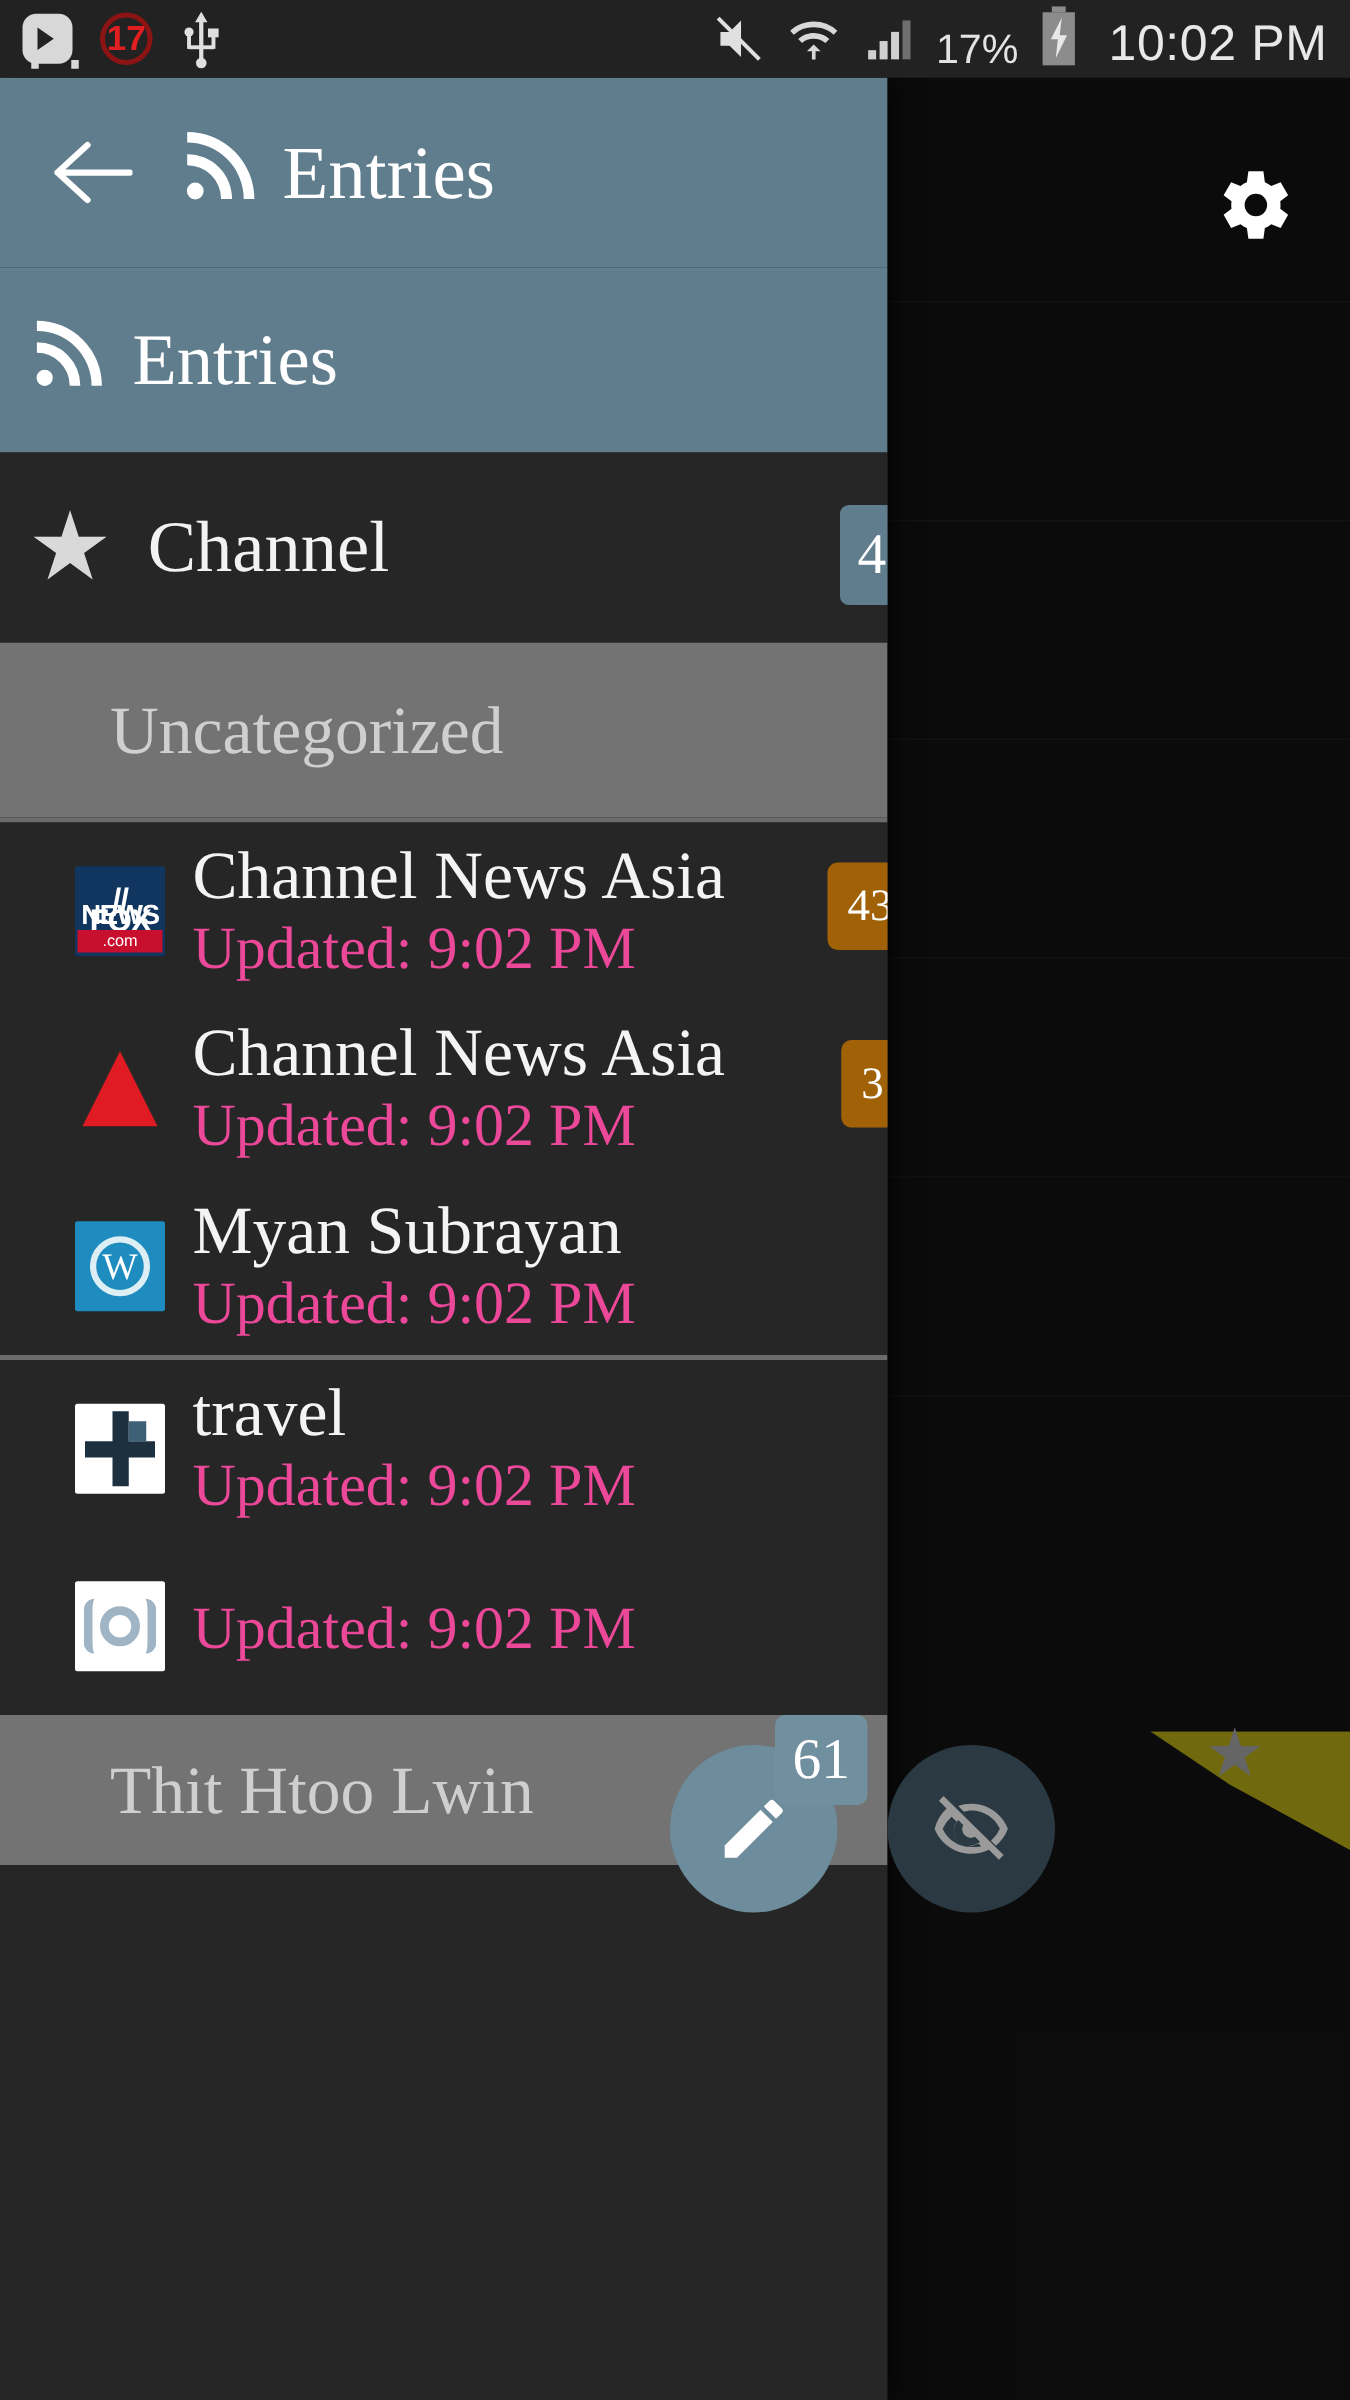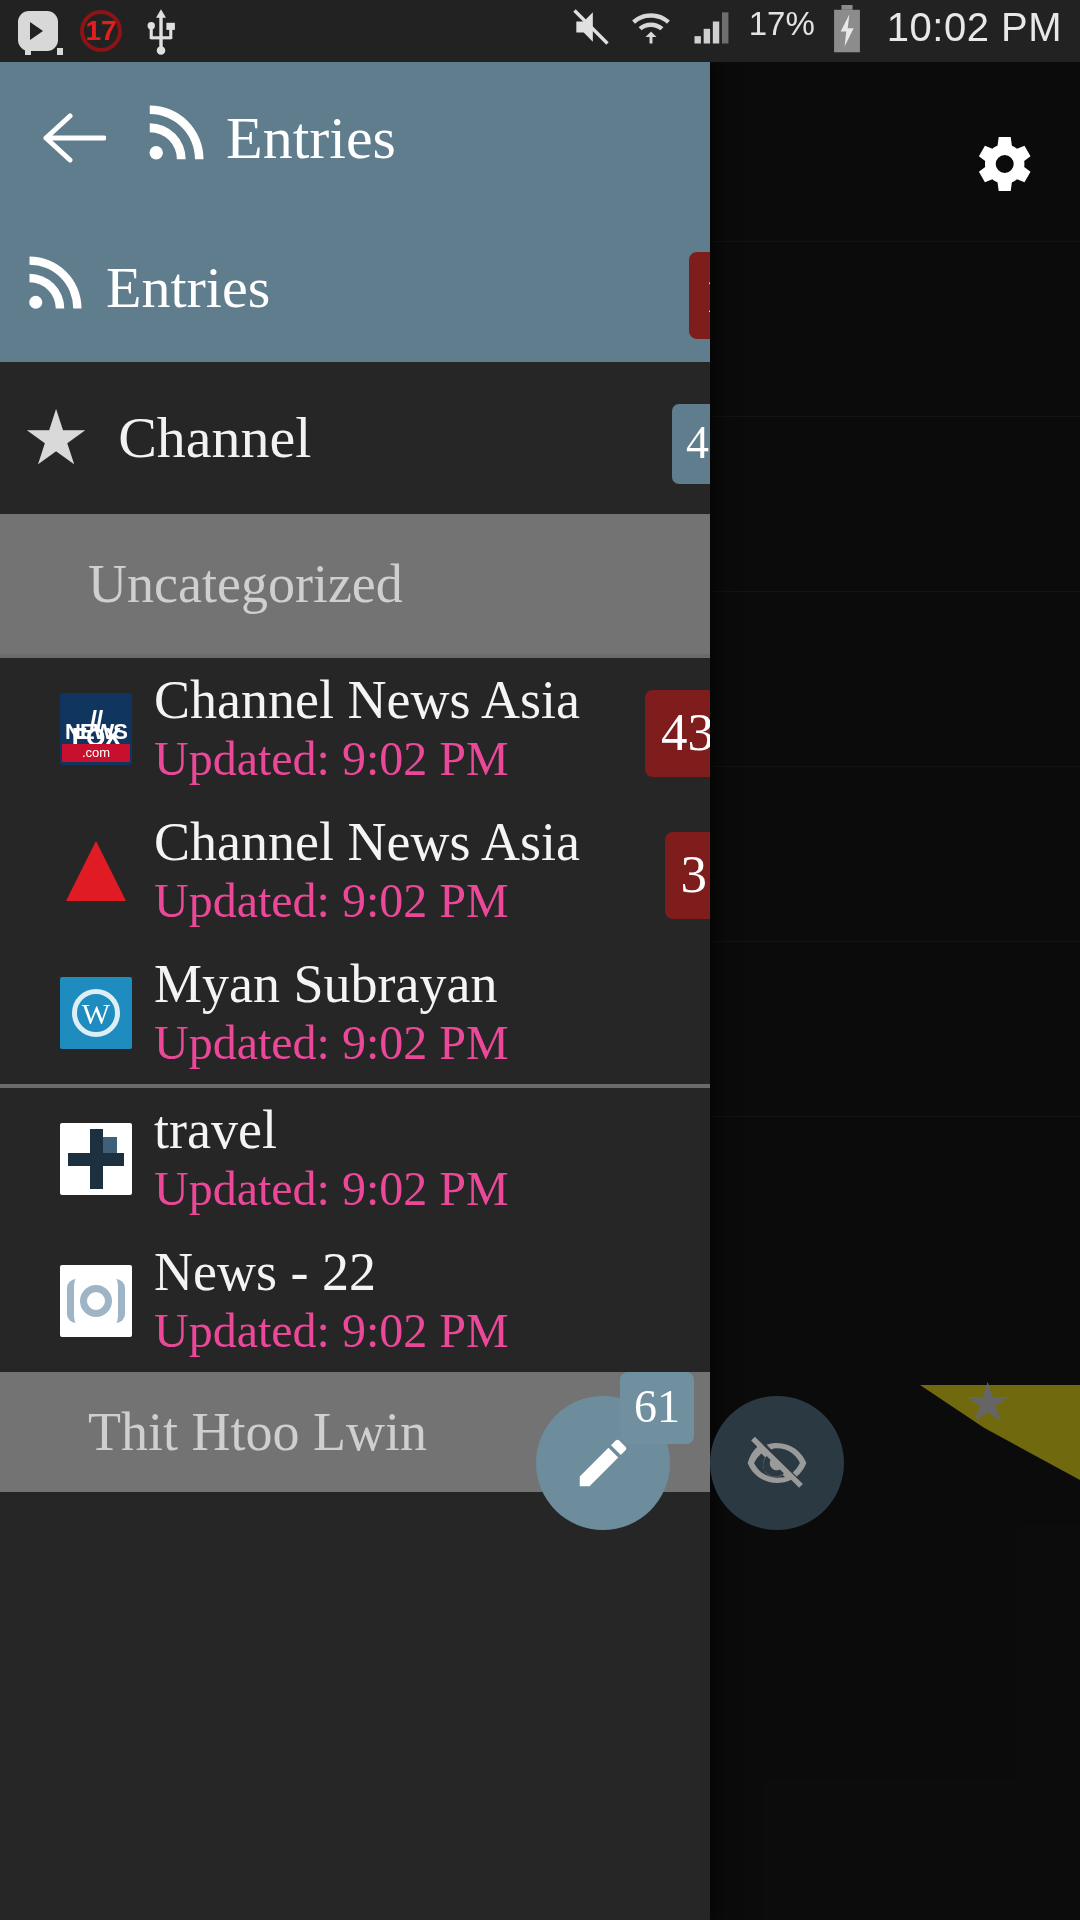--- a/index.html
+++ b/index.html
@@ -11,21 +11,21 @@
   }
   #screen { position:relative; width:1080px; height:1920px; overflow:hidden; }
 
   
   .statusbar {
     position:absolute; top:0; left:0; width:1080px; height:62px;
     background:#222222; display:flex; align-items:center;
     padding:0 18px;
   }
   .sb-left { display:flex; align-items:center; gap:22px; }
-  .sb-right { margin-left:auto; display:flex; align-items:flex-start; gap:16px; }
+  .sb-right { margin-left:auto; display:flex; align-items:flex-end; gap:16px; }
   .sb-clock {
     color:#e8e8e8; font-size:40px; font-family:"Liberation Sans", sans-serif;
     letter-spacing:0.5px; margin-left:8px;
   }
   .sb-pct {
     color:#e3e3e3; font-size:33px; font-family:"Liberation Sans", sans-serif;
   }
   .cast-ico {
     width:40px; height:40px; background:#d8d8d8; border-radius:11px;
     position:relative;
@@ -95,22 +95,22 @@
   }
 
   .entries-row {
     height:148px; background:#5f7d8c; display:flex; align-items:center;
     padding:0 0 0 22px; position:relative;
   }
   .entries-label {
     color:#ffffff; font-size:58px; margin-left:24px; line-height:1;
   }
   .badge {
-    background:#7f1d1d; color:#ffffff; border-radius:8px;
-    font-size:53px; line-height:1; padding:16px 16px 18px 16px;
+    background:#a16207; color:#ffffff; border-radius:8px;
+    font-size:36px; line-height:1; padding:16px 16px 18px 16px;
     min-width:46px; text-align:center;
   }
   .badge-abs { position:absolute; }
 
   .starred-row {
     height:152px; display:flex; align-items:center;
     padding-left:22px; position:relative; background:#262626;
   }
   .star-ico { color:#d9d9d9; font-size:76px; line-height:0.9; }
   .starred-label {
@@ -339,21 +339,20 @@
       </div>
     </div>
 
     <div class="feed-row">
       <div class="favicon fav-news">
         <div class="nb1"></div>
           <div class="nc"></div>
           <div class="nb2"></div>
       </div>
       <div class="feed-text">
-        <div class="feed-title">News - 22</div>
         <div class="feed-sub">Updated: 9:02 PM</div>
       </div>
     </div>
 
     <div class="group-head" style="height:120px;">Thit Htoo Lwin</div>
 
   </div>
 
   <div style="position:absolute; left:966px; top:128px; width:72px; height:72px;">
     <svg width="72" height="72" viewBox="0 0 24 24">

